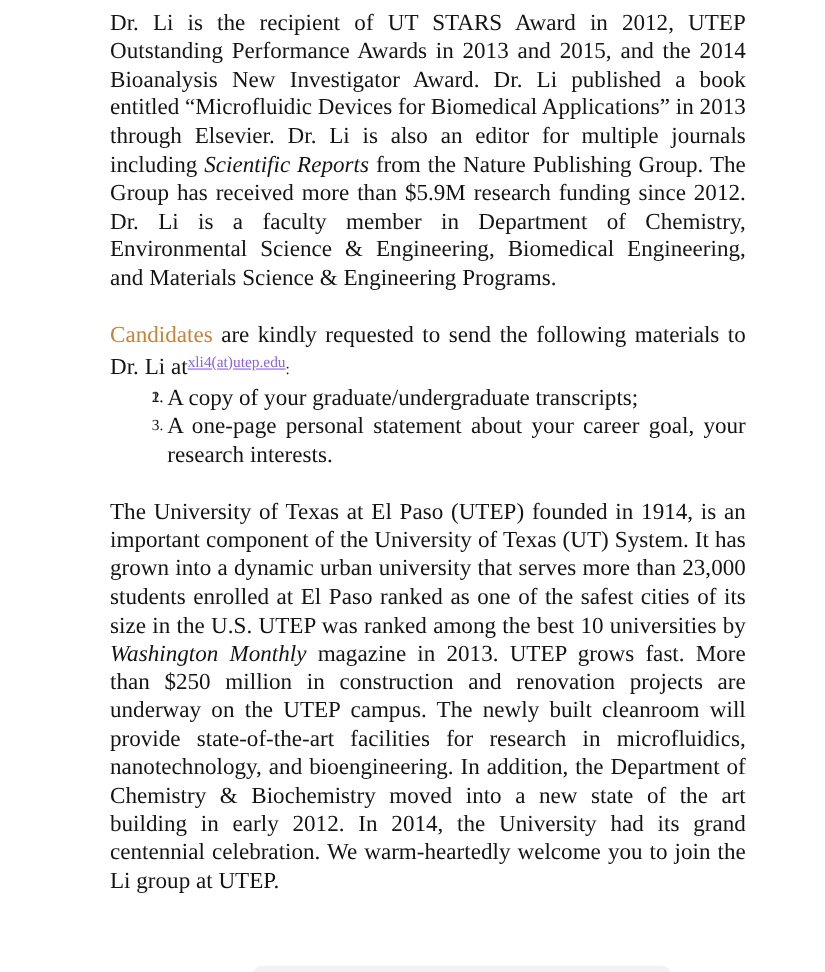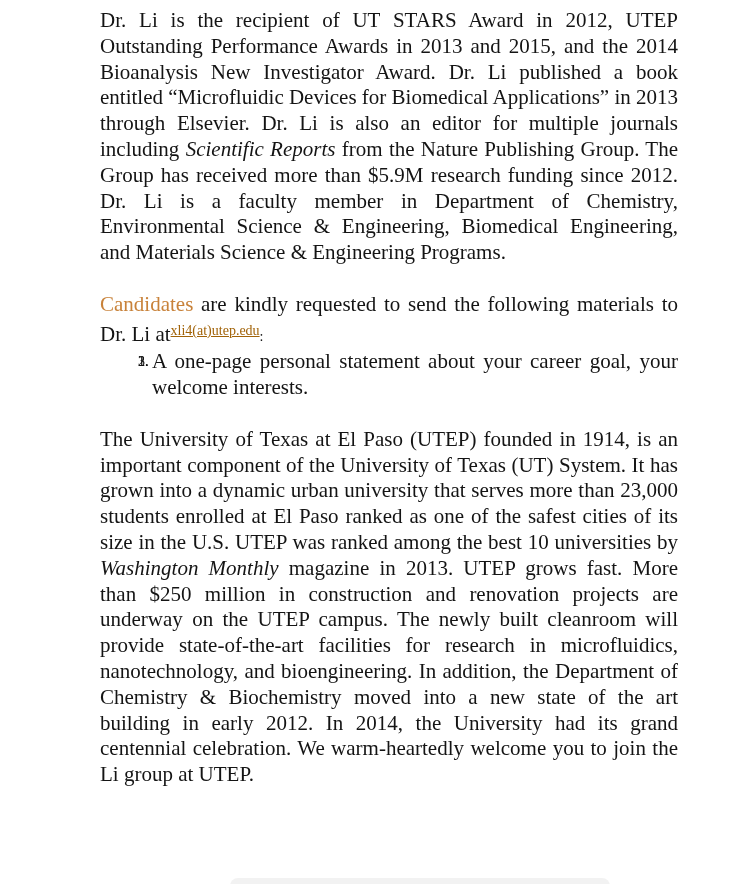--- a/index.html
+++ b/index.html
@@ -6,21 +6,21 @@
   body { width: 750px; height: 884px; overflow: hidden; position: relative; }
   .page {
     position: absolute; left: 72px; top: 8px; width: 578px;
     font-family: "Liberation Serif", serif; font-size: 21px; line-height: 25.8px;
     color: #141414;
     margin-left: 28px;
   }
   p { margin: 0; text-align: justify; }
   .gap { height: 25.8px; }
   .hl { color: #c8823a; font-weight: normal; }
-  .email { color: #a16207; text-decoration: underline; font-size: 14px; vertical-align: 6px; }
+  .email { color: #8b5cf6; text-decoration: underline; font-size: 14px; vertical-align: 6px; }
   .small { font-size: 14px; }
   ol { list-style: none; margin: 0; padding: 0; }
   ol li { position: relative; padding-left: 60px; text-align: justify; }
   ol li .num { position: absolute; left: 38px; font-size: 14px; }
   ol li.i2 .num, ol li.i3 .num { left: 38px; }
   ol li.i2, ol li.i3 { padding-left: 52px; }
   i { font-style: italic; }
   .fade { position:absolute; left:230px; top:878px; width:380px; height:8px; border-radius:8px 8px 0 0; background:#f2f2f2; }
 </style>
 </head>
@@ -28,21 +28,21 @@
 
 <div class="page">
   <p><span>Dr. Li is the recipient of UT STARS Award in 2012, UTEP Outstanding Performance Awards in 2013 and 2015, and the 2014 Bioanalysis New Investigator Award. Dr. Li published a book entitled “Microfluidic Devices for Biomedical Applications” in 2013 through Elsevier. Dr. Li is also an editor for multiple journals including </span><i>Scientific Reports</i><span> from the Nature Publishing Group. The Group has received more than $5.9M research funding since 2012. Dr. Li is a faculty member in Department of Chemistry, Environmental Science &amp; Engineering, Biomedical Engineering, and Materials Science &amp; Engineering Programs.</span></p>
 
   <div class="gap"></div>
 
   <p><span class="hl">Candidates</span><span> are kindly requested to send the following materials to Dr. Li at</span><a class="email">xli4(at)utep.edu</a><span class="small">:</span></p>
 
   <ol>
     <li class="i1"><span class="num">1.</span></li>
-    <li class="i2"><span class="num">2.</span></li>
-    <li class="i3"><span class="num">3.</span><span>A one-page personal statement about your career goal, your welcome interests.</span></li>
+    <li class="i2"><span class="num">2.</span><span>A copy of your graduate/undergraduate transcripts;</span></li>
+    <li class="i3"><span class="num">3.</span><span>A one-page personal statement about your career goal, your research interests.</span></li>
   </ol>
 
   <div class="gap"></div>
 
   <p><span>The University of Texas at El Paso (UTEP) founded in 1914, is an important component of the University of Texas (UT) System. It has grown into a dynamic urban university that serves more than 23,000 students enrolled at El Paso ranked as one of the safest cities of its size in the U.S. UTEP was ranked among the best 10 universities by </span><i>Washington Monthly</i><span> magazine in 2013. UTEP grows fast.  More than $250 million in construction and renovation projects are underway on the UTEP campus. The newly built cleanroom will provide state-of-the-art facilities for research in microfluidics, nanotechnology, and bioengineering. In addition, the Department of Chemistry &amp; Biochemistry moved into a new state of the art building in early 2012. In 2014, the University had its grand centennial celebration. We warm-heartedly welcome you to join the Li group at UTEP.</span></p>
 </div>
 <div class="fade"></div>
 
 </body></html>

